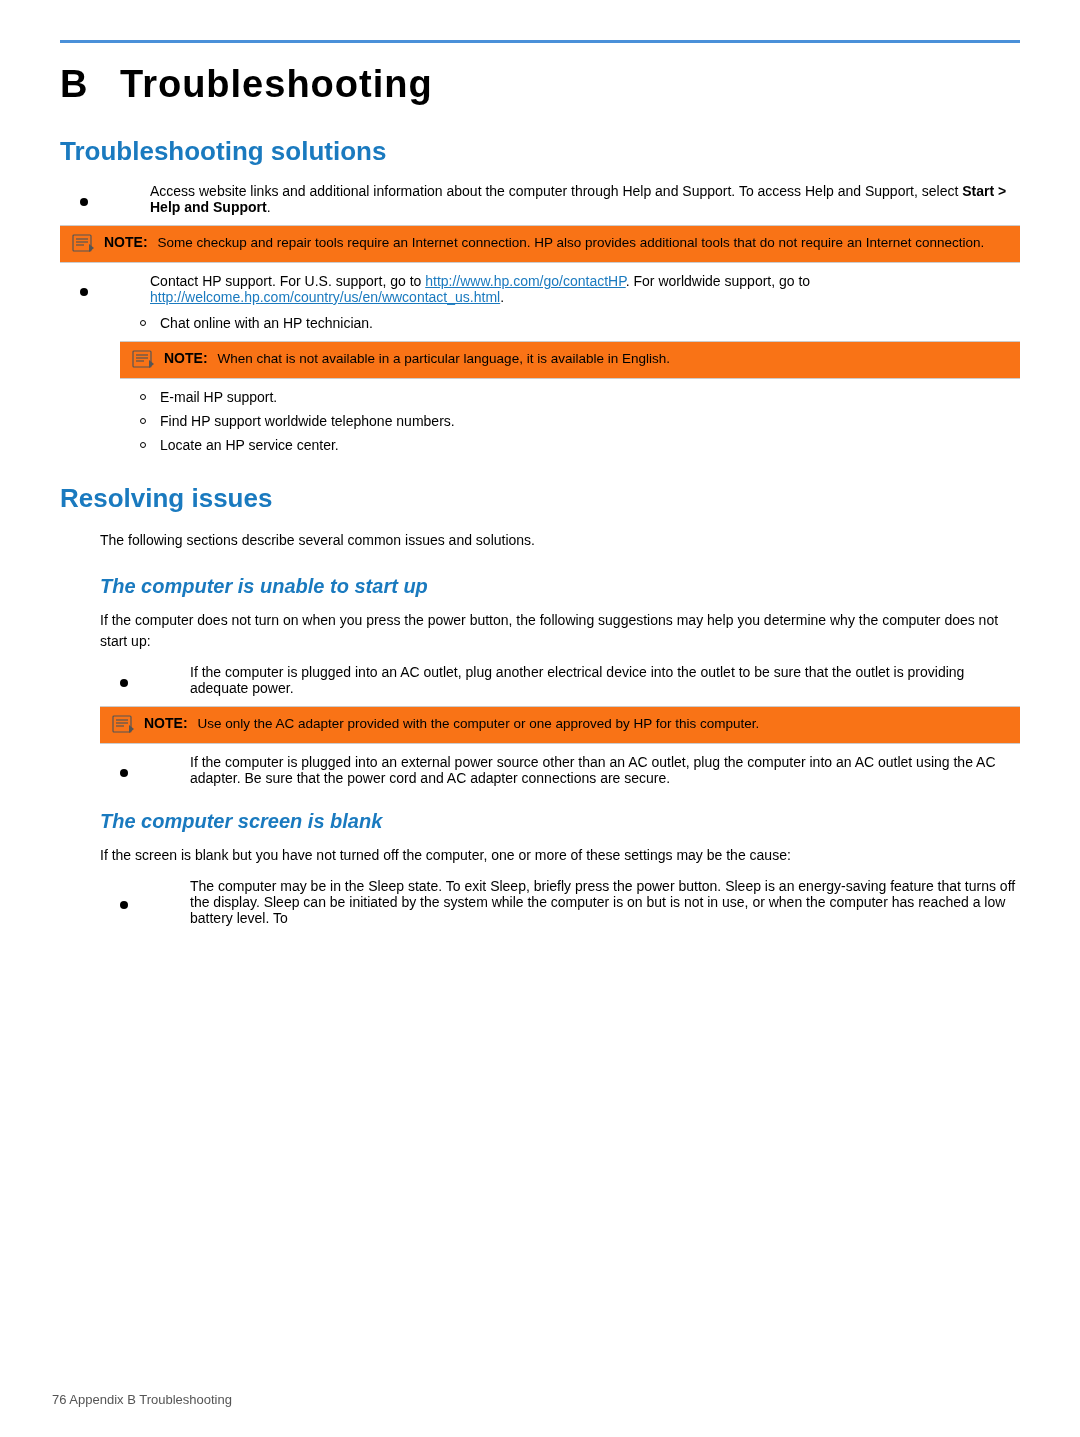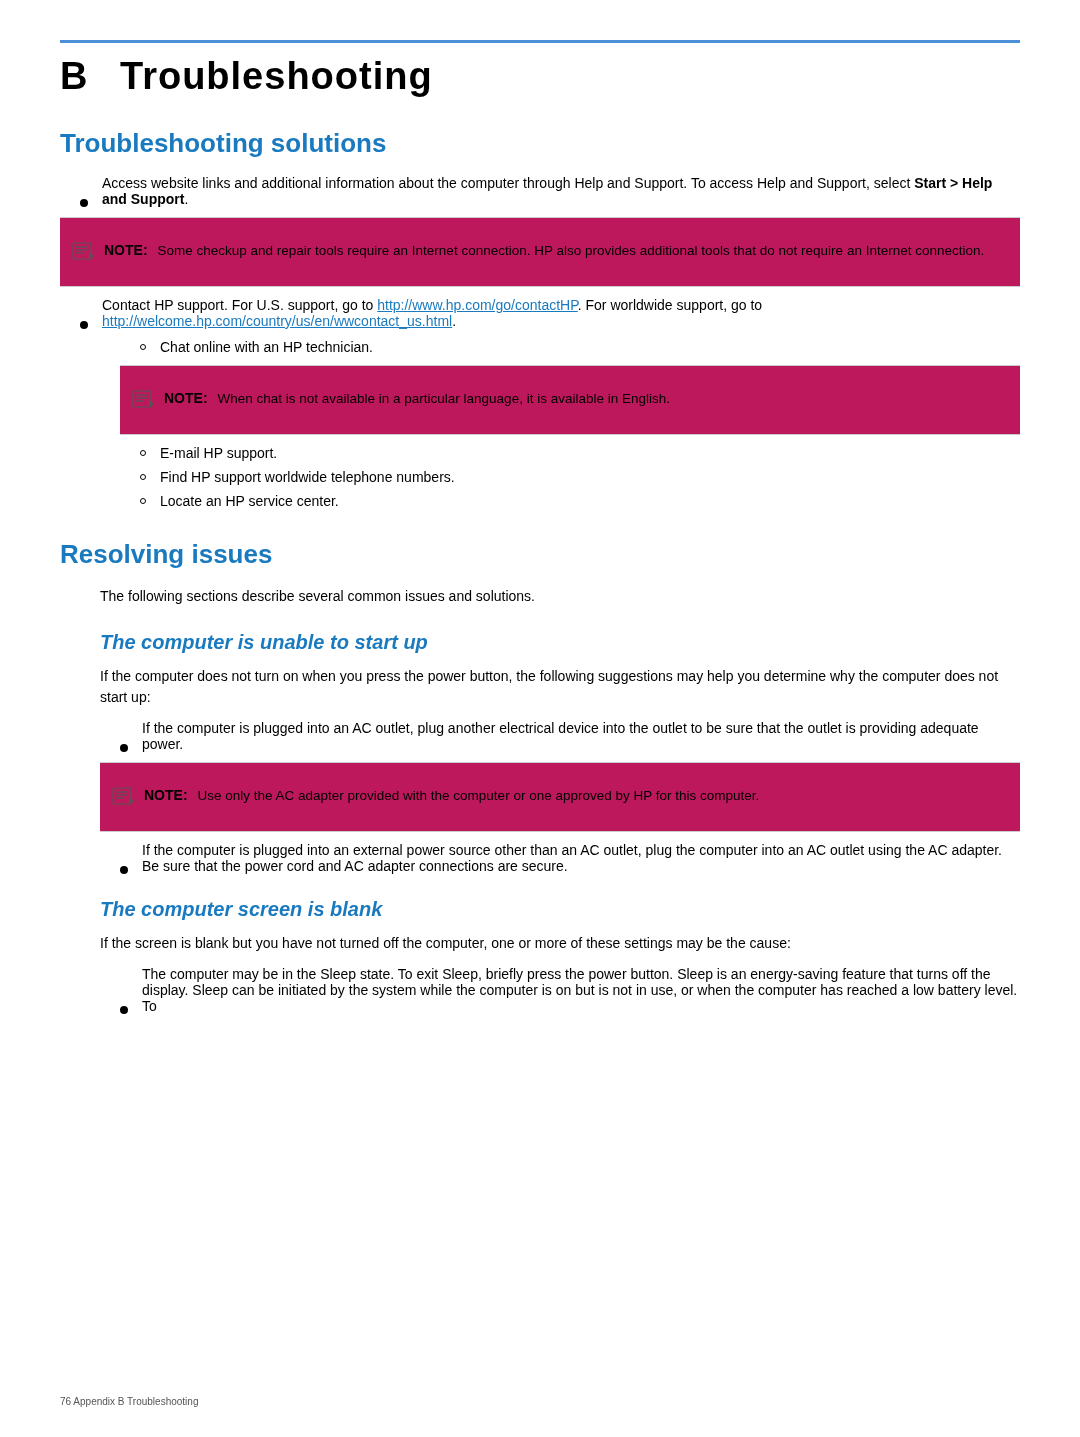--- a/index.html
+++ b/index.html
@@ -13,21 +13,21 @@
       font-size: 14px;
       color: #000;
       background: #fff;
       width: 1080px;
       min-height: 1437px;
       padding: 40px 60px 80px 60px;
     }
 
     .page-header {
       border-top: 3px solid #4a90d9;
-      padding-top: 12px;
+      padding-top: 20px;
       margin-bottom: 30px;
     }
 
     .chapter-title {
       font-size: 38px;
       font-weight: bold;
       color: #000;
       letter-spacing: 1px;
     }
 
@@ -57,23 +57,24 @@
     }
 
     .bullet-list {
       list-style: none;
       margin: 0;
       padding: 0;
     }
 
     .bullet-list > li {
       display: flex;
-      align-items: flex-end;
+      align-items: center;
       margin-bottom: 10px;
       margin-left: 20px;
+      gap: 48px;
     }
 
     .bullet-dot {
       width: 8px;
       height: 8px;
       background: #000;
       border-radius: 50%;
       margin-top: 5px;
       margin-right: 14px;
       flex-shrink: 0;
@@ -98,25 +99,25 @@
       border-radius: 50%;
       margin-top: 5px;
       margin-right: 14px;
       flex-shrink: 0;
       background: #fff;
     }
 
     .note-box {
       border-top: 1px solid #ccc;
       border-bottom: 1px solid #ccc;
-      padding: 24px 12px;
+      padding: 8px 12px;
       margin: 10px 0;
       display: flex;
       align-items: flex-start;
-      background: #be185d;
+      background: #f97316;
     }
 
     .note-icon {
       margin-right: 8px;
       flex-shrink: 0;
       width: 24px;
       height: 20px;
     }
 
     .note-label {
@@ -145,22 +146,22 @@
     }
 
     .intro-para {
       margin-left: 40px;
       margin-bottom: 10px;
     }
 
     .footer {
       position: fixed;
       bottom: 30px;
-      left: 60px;
-      font-size: 10px;
+      left: 52px;
+      font-size: 13px;
       color: #555;
     }
 
     .choose-text {
       margin-left: 40px;
       margin-top: 10px;
       margin-bottom: 6px;
     }
   </style>
 </head>

